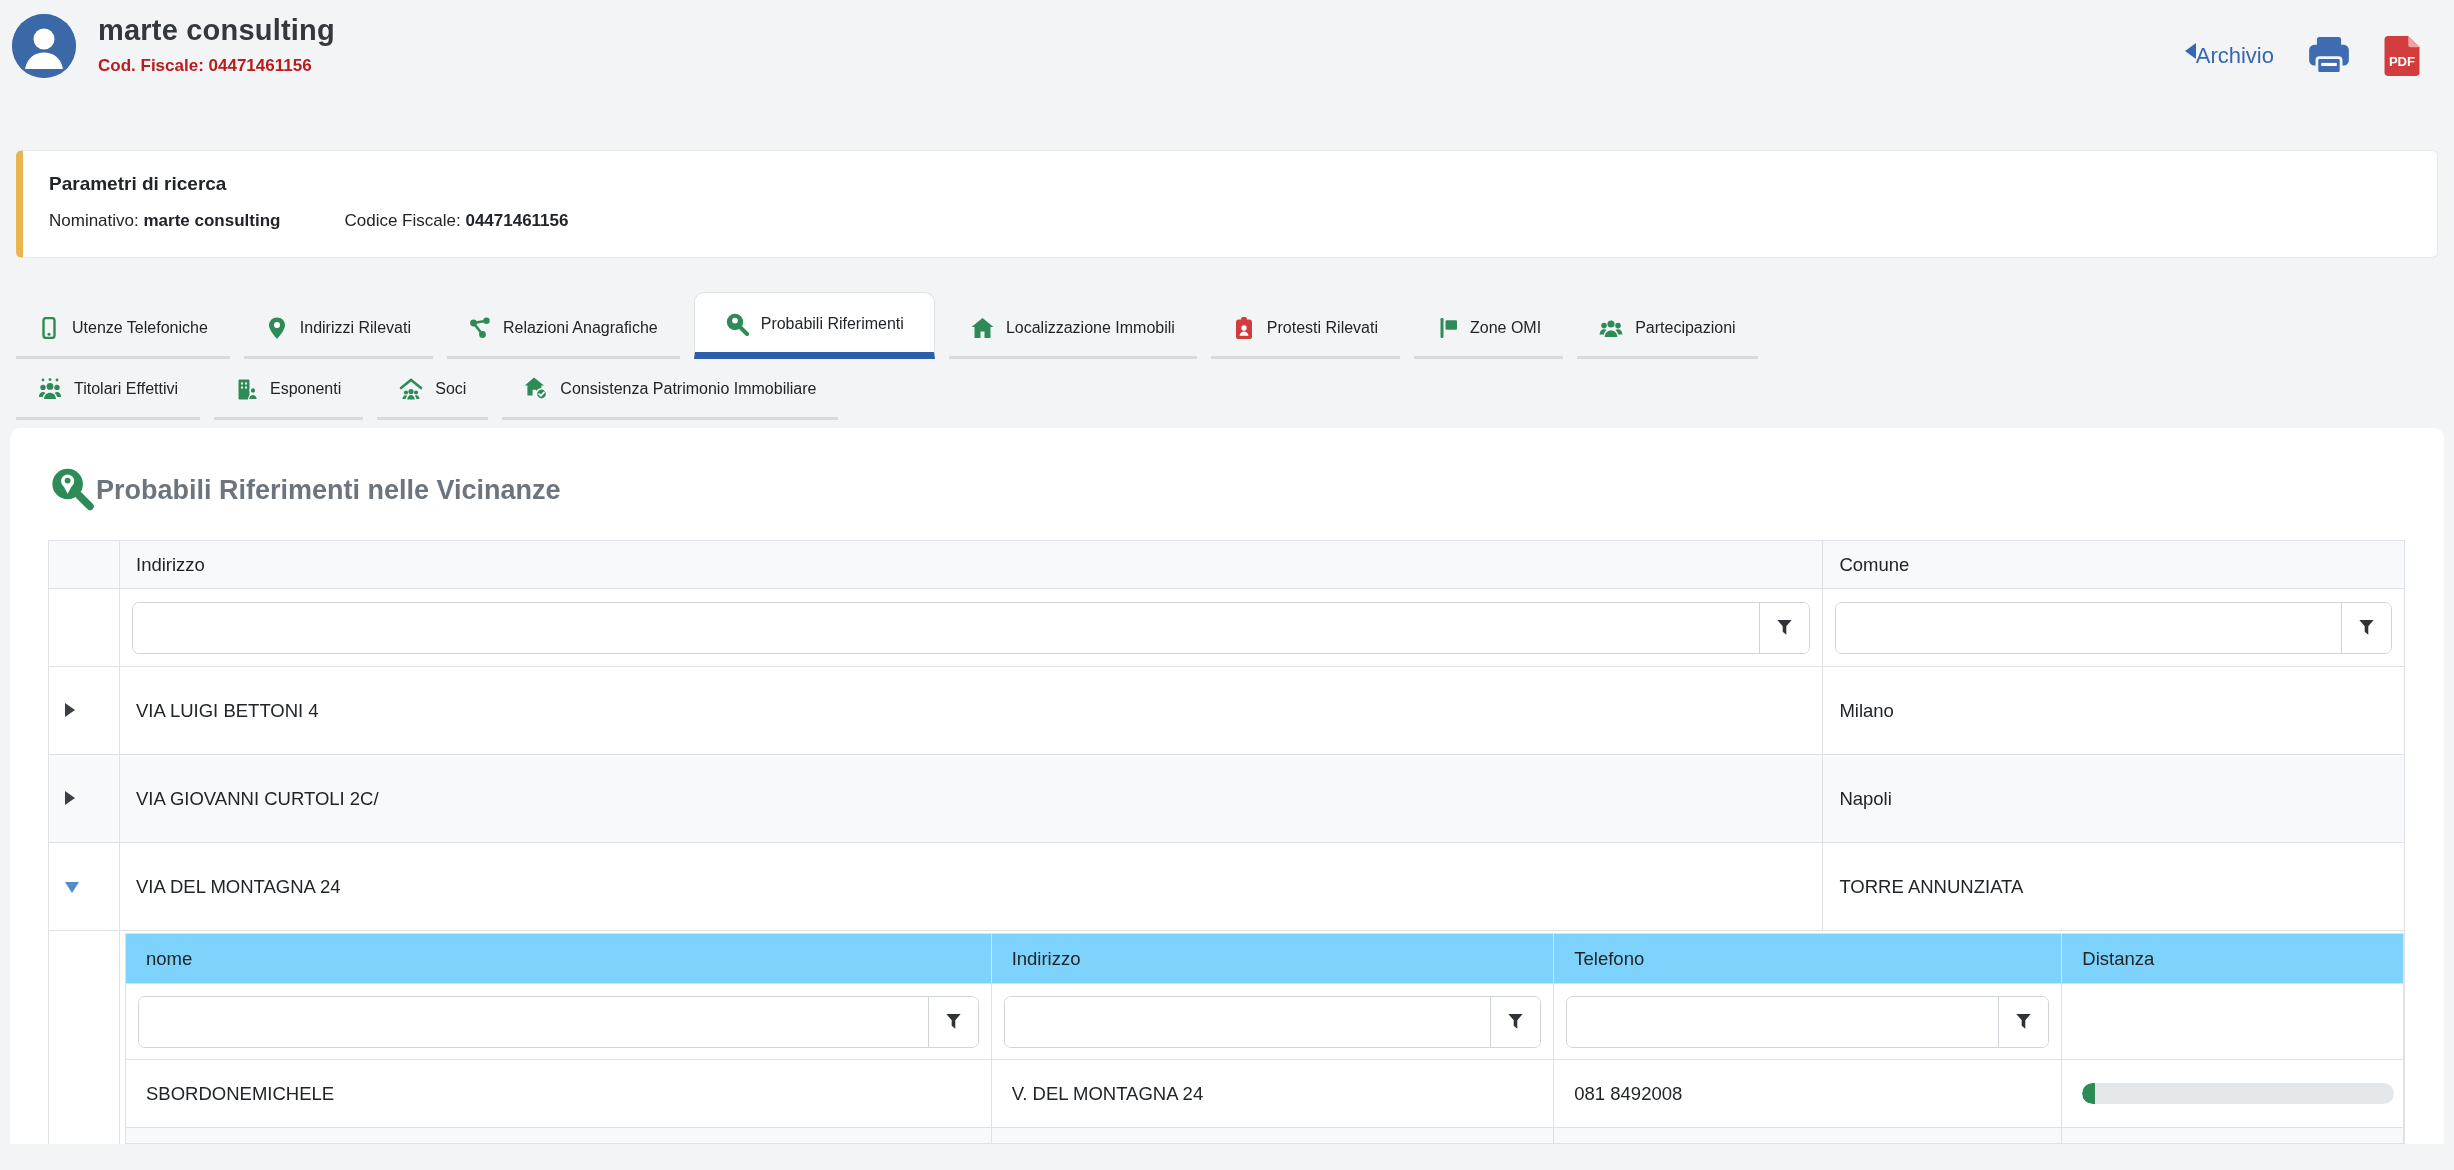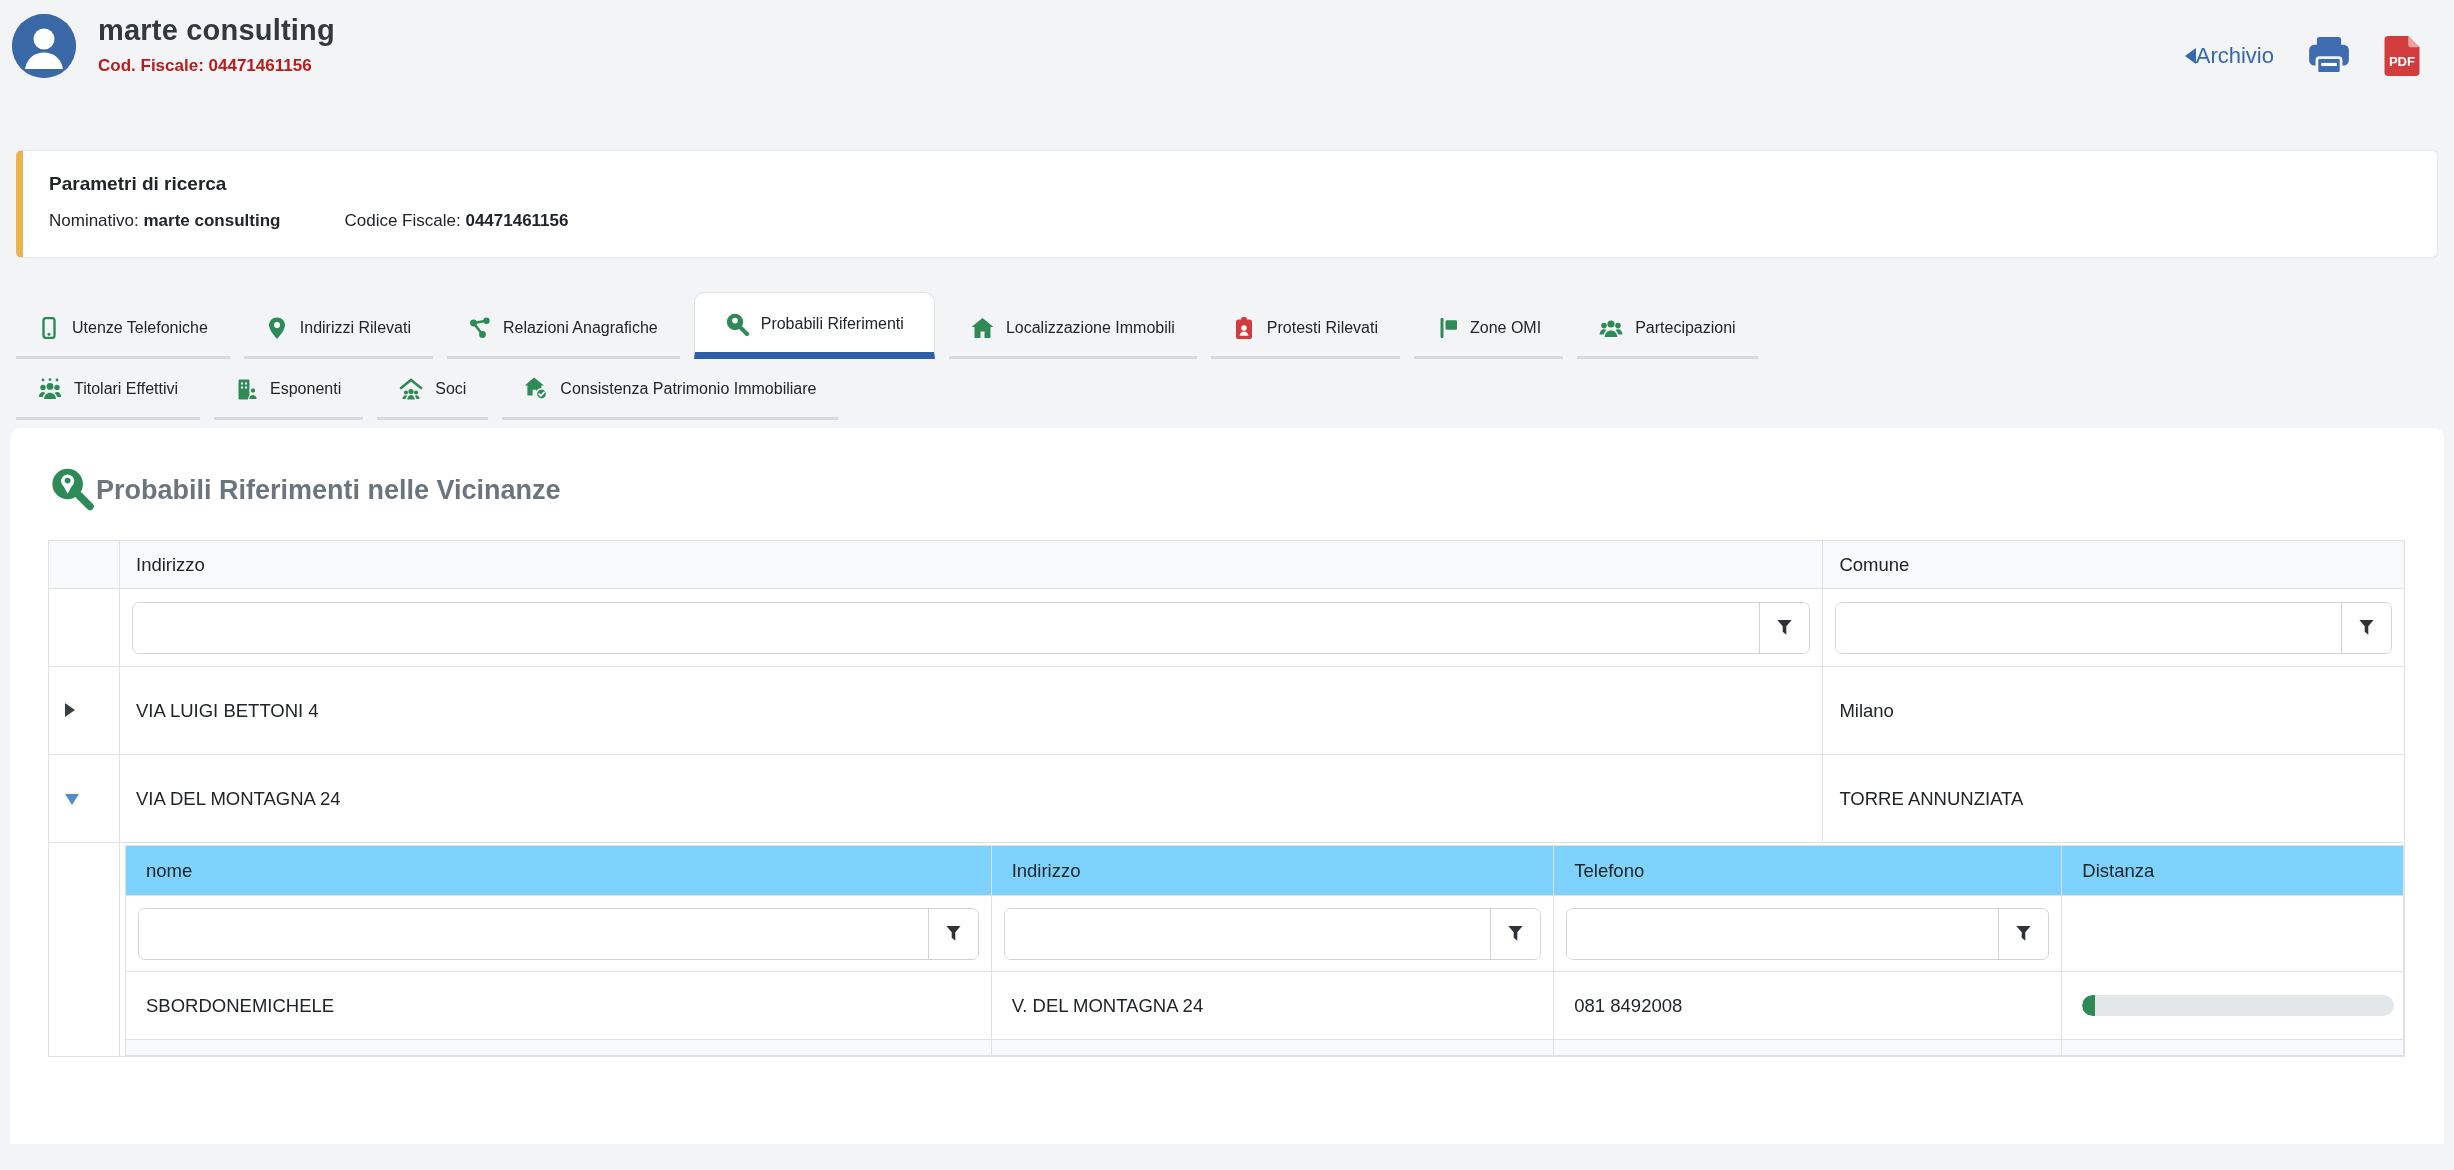--- a/index.html
+++ b/index.html
@@ -10,21 +10,21 @@
     color:#212529;
   }
   
   .header { height:118px; display:flex; align-items:flex-start; padding:14px 16px 0 12px; background:#f3f4f6; }
   .avatar { width:64px; height:64px; border-radius:50%; background:#3b68a6; overflow:hidden; flex:0 0 auto; }
   .avatar svg { display:block; }
   .titleblock { margin-left:22px; }
   .page-title { font-size:29px; font-weight:bold; color:#32383e; letter-spacing:.2px; }
   .page-sub { font-size:17px; font-weight:600; color:#b91c1c; margin-top:9px; }
   .header-right { margin-left:auto; display:flex; align-items:center; gap:34px; padding:22px 18px 0 0; }
-  .archivio { display:flex; align-items:center; color:#3668b1; font-size:22px; cursor:pointer; }
+  .archivio { display:flex; align-items:flex-start; color:#3668b1; font-size:22px; cursor:pointer; }
   .tri-left { width:0; height:0; border-right:11px solid #3668b1; border-top:8px solid transparent; border-bottom:8px solid transparent; }
   .hdr-icon { display:flex; cursor:pointer; }
 
   
   .params-card {
     margin:32px 16px 0 16px; background:#fff; border:1px solid #e5e7ea;
     border-left:7px solid #eab44f; border-radius:6px; padding:22px 26px 26px 26px;
   }
   .params-title { font-size:19px; font-weight:bold; color:#212529; }
   .params-fields { display:flex; gap:64px; margin-top:16px; font-size:17px; color:#212529; }
@@ -296,20 +296,25 @@
             </div>
           </div>
         </td>
       </tr>
     </thead>
     <tbody>
       <tr>
         <td class="data exp-cell"><span class="tri-right"></span></td>
         <td class="data">VIA LUIGI BETTONI 4</td>
         <td class="data">Milano</td>
+      </tr>
+      <tr class="striped">
+        <td class="data exp-cell"><span class="tri-right"></span></td>
+        <td class="data">VIA GIOVANNI CURTOLI 2C/</td>
+        <td class="data">Napoli</td>
       </tr>
       <tr>
         <td class="data exp-cell"><span class="tri-down"></span></td>
         <td class="data">VIA DEL MONTAGNA 24</td>
         <td class="data">TORRE ANNUNZIATA</td>
       </tr>
       <tr>
         <td class="detail-cell"></td>
         <td class="detail-cell" colspan="2">
           <table class="inner">

